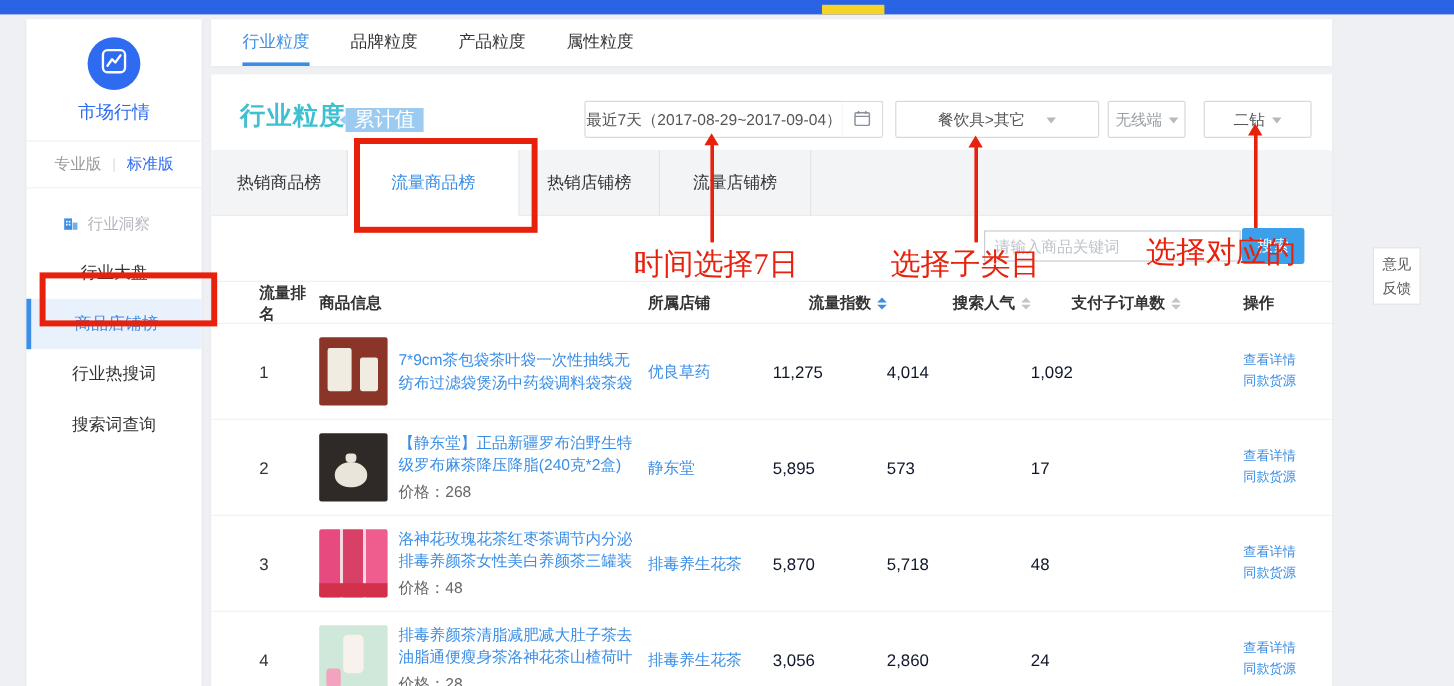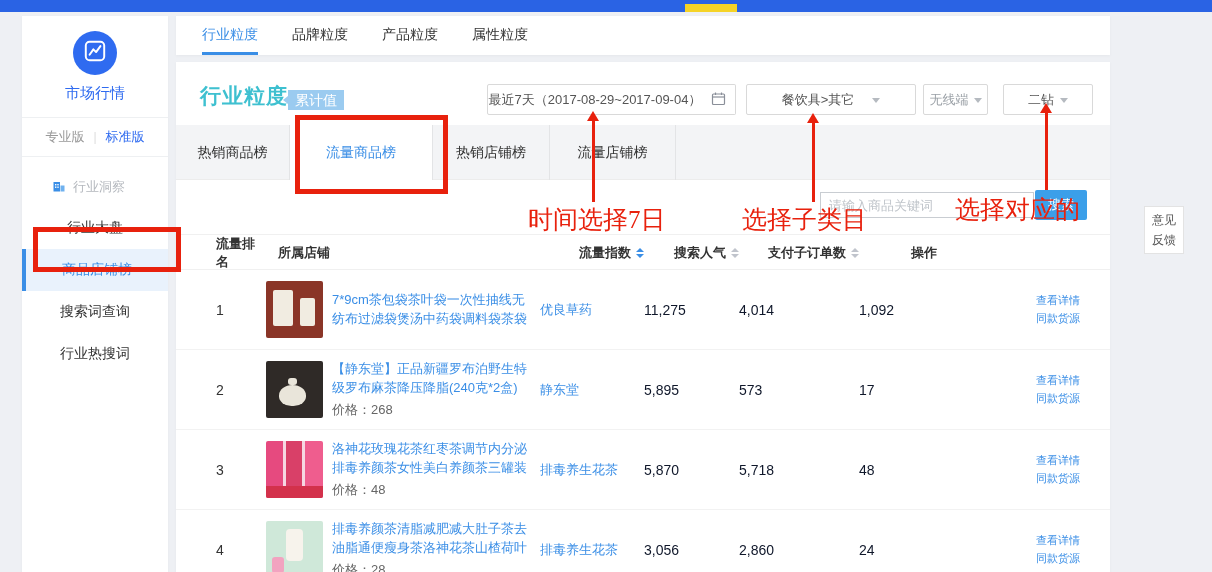--- a/index.html
+++ b/index.html
@@ -26,21 +26,21 @@
 
   
   .toptabs { position:absolute; left:176px; top:16px; width:934px; height:39px; background:#fff; box-shadow:0 1px 3px rgba(0,0,0,.04);
              display:flex; align-items:center; padding-left:26px; gap:34px; font-size:14px; }
   .toptab { color:#333; height:39px; line-height:37px; cursor:pointer; }
   .toptab.active { color:#3a8ee6; border-bottom:3px solid #3a8ee6; }
 
   
   .panel { position:absolute; left:176px; top:62px; width:934px; height:510px; background:#fff; box-shadow:0 1px 3px rgba(0,0,0,.04); overflow:hidden; }
   .panel-title { position:absolute; left:24px; top:20px; font-size:21px; font-weight:bold; color:#3ec0d0; letter-spacing:1px; }
-  .badge { position:absolute; left:112px; top:28px; height:20px; line-height:20px; padding:0 7px; background:#9bcbf0; color:#fff; font-size:14px; }
+  .badge { position:absolute; left:112px; top:28px; height:20px; line-height:20px; padding:0 7px; background:#9bcbf0; color:#fff; font-size:17px; }
   .badge::before { content:""; position:absolute; left:-5px; top:6px; border-top:4px solid transparent; border-bottom:4px solid transparent; border-right:5px solid #9bcbf0; }
 
   .fbox { position:absolute; top:22px; height:31px; border:1px solid #d9d9d9; border-radius:2px; background:#fff;
           display:flex; align-items:center; justify-content:center; font-size:13px; color:#555; cursor:pointer; }
   .date-box { left:311px; width:216px; border-radius:2px 0 0 2px; }
   .cal-btn { left:526px; width:34px; border-left:none; border-radius:0 2px 2px 0; }
   .cat-box { left:570px; width:170px; gap:18px; }
   .term-box { left:747px; width:65px; gap:5px; color:#9aa0a6; }
   .level-box { left:827px; width:90px; gap:6px; }
   .caret { width:0; height:0; border-left:4px solid transparent; border-right:4px solid transparent; border-top:5px solid #b5bac0; margin-top:2px; }
@@ -139,22 +139,22 @@
           <rect x="3" y="5" width="1.4" height="1.4" fill="#fff"></rect>
           <rect x="5.3" y="5" width="1.4" height="1.4" fill="#fff"></rect>
           <rect x="3" y="7.5" width="1.4" height="1.4" fill="#fff"></rect>
           <rect x="5.3" y="7.5" width="1.4" height="1.4" fill="#fff"></rect>
         </svg>
       </span>
       <span>行业洞察</span>
     </div>
     <div class="nav-item">行业大盘</div>
     <div class="nav-item active">商品店铺榜</div>
+    <div class="nav-item">行业热搜词</div>
     <div class="nav-item">搜索词查询</div>
-    <div class="nav-item">行业热搜词</div>
   </div>
 </div>
 
 <div class="red-box box-sidebar"></div>
 
 <div class="toptabs">
   <div class="toptab active">行业粒度</div>
   <div class="toptab">品牌粒度</div>
   <div class="toptab">产品粒度</div>
   <div class="toptab">属性粒度</div>
@@ -202,20 +202,21 @@
   <div class="ann ann-time">时间选择7日</div>
   <div class="ann ann-cat">选择子类目</div>
   <div class="ann ann-lv1">选择对应的</div>
   <div class="arrow arr-1"></div>
   <div class="arrow arr-2"></div>
   <div class="arrow arr-3"></div>
 
   <div class="table">
     <div class="tr thead">
       <div>流量排名</div>
+      <div>商品信息</div>
       <div class="shop" style="color:#333;">所属店铺</div>
       <div class="th-num">
         <span>流量指数</span>
         <span class="sort on">
             <i class="up"></i>
             <i class="dn"></i>
           </span>
       </div>
       <div class="th-num">
         <span>搜索人气</span>

